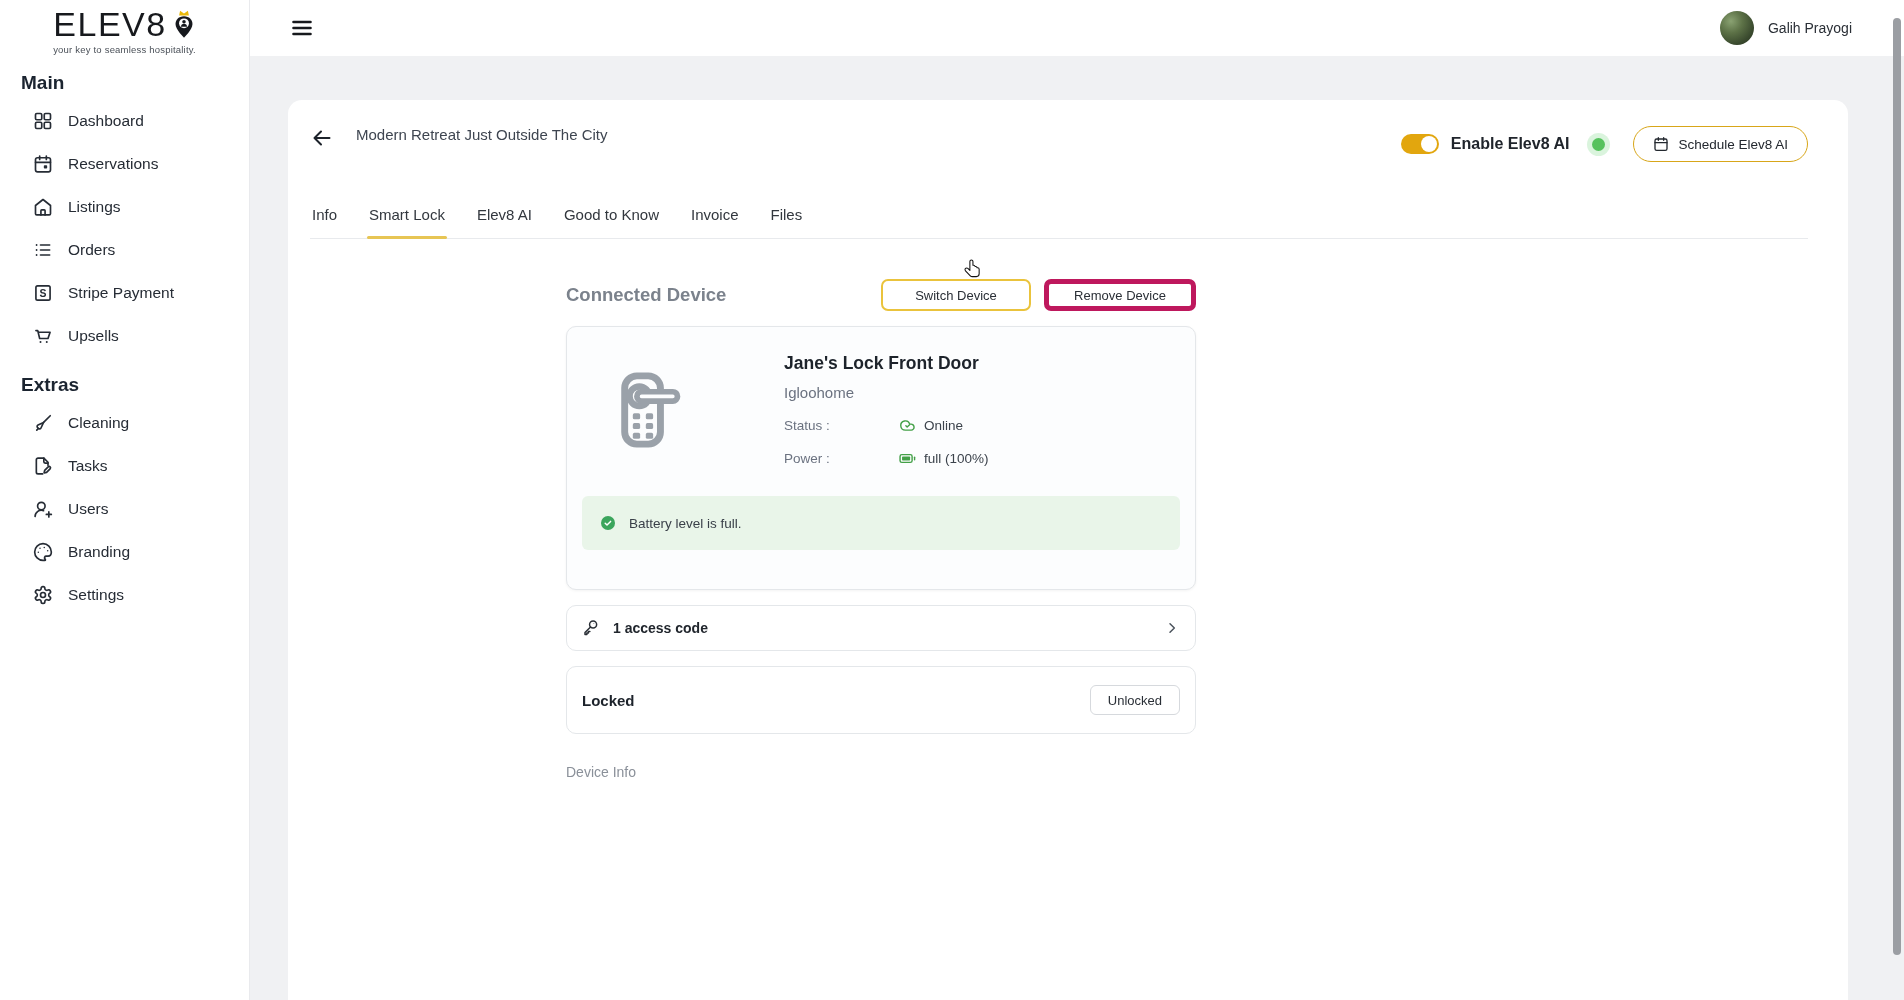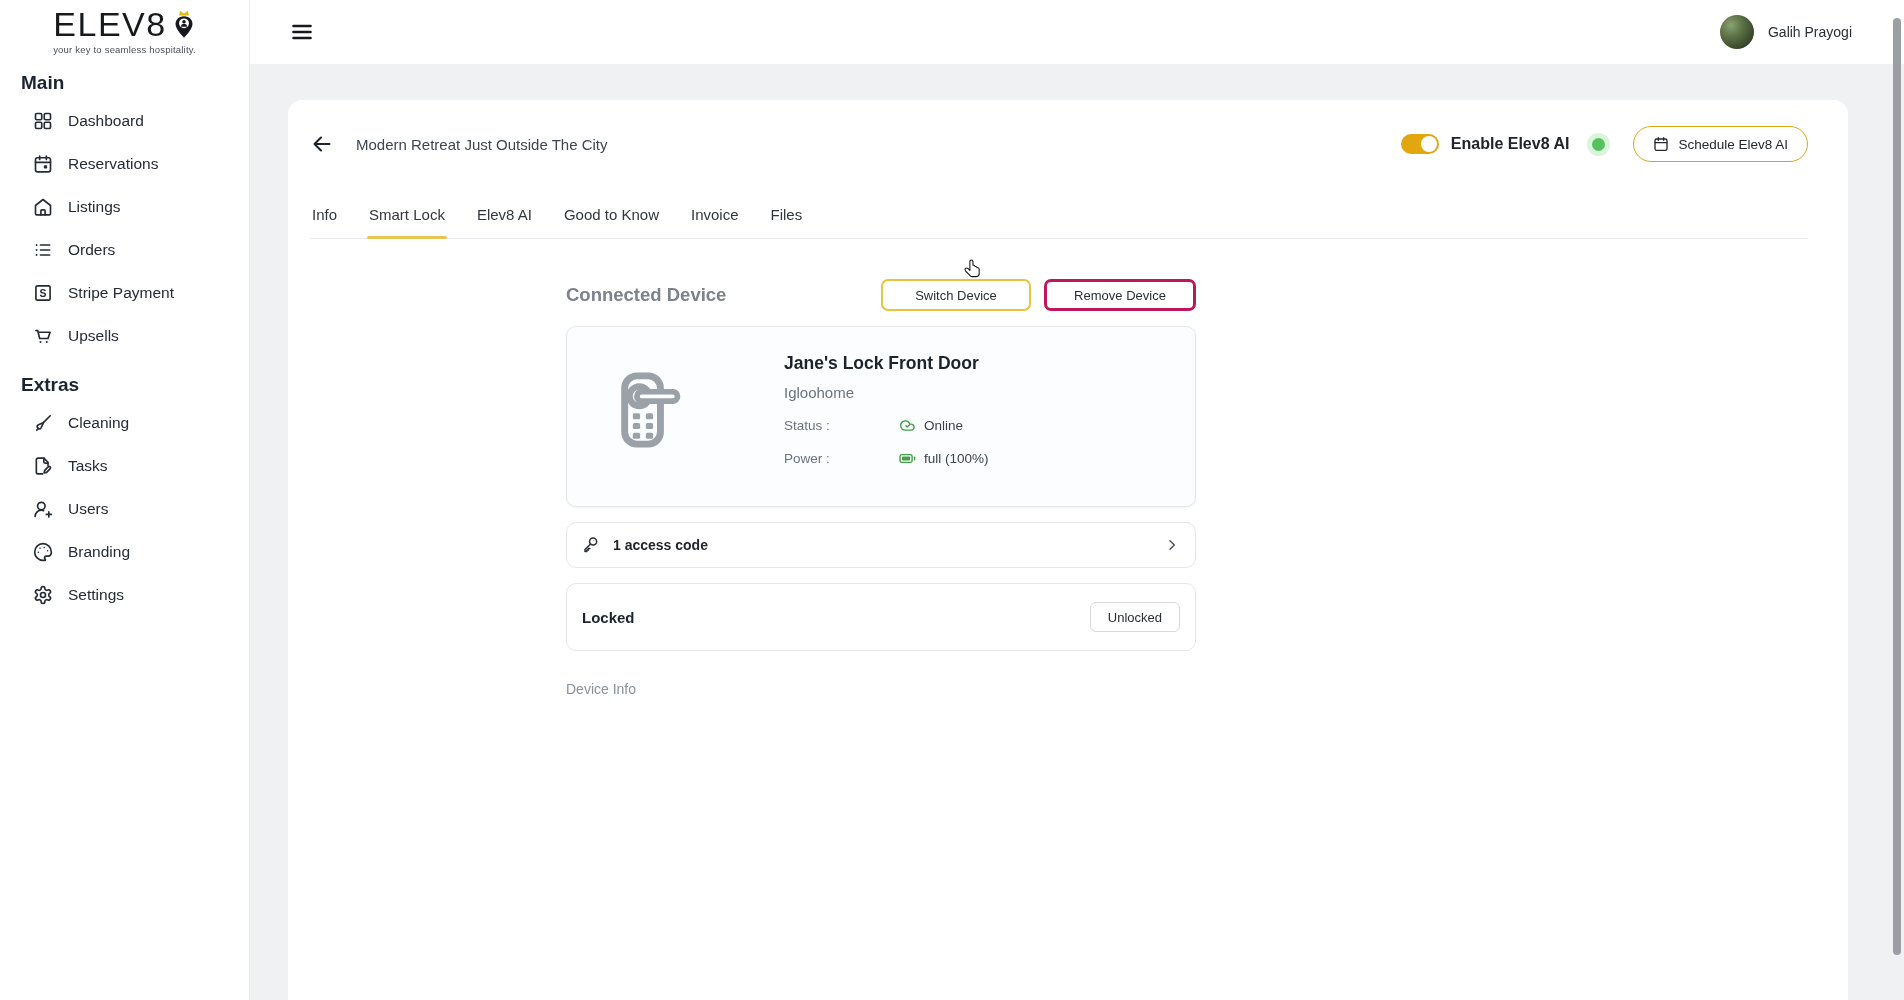--- a/index.html
+++ b/index.html
@@ -11,51 +11,51 @@
   .sidebar { position:absolute; left:0; top:0; width:250px; height:100%; background:#fff; border-right:1px solid #e9eaed; z-index:3; }
   .logo-row { display:flex; align-items:center; justify-content:center; gap:5px; padding-top:7px; }
   .logo-text { font-size:34px; font-weight:500; letter-spacing:1.5px; color:#17191d; line-height:1; }
   .tagline { text-align:center; font-size:9.5px; color:#4a5058; margin-top:3px; letter-spacing:.2px; }
   .side-title { font-size:19px; font-weight:700; color:#1b2430; margin:17px 0 5px 21px; }
   .nav-item { display:flex; align-items:center; gap:15px; height:43px; padding-left:33px; font-size:15.5px; font-weight:500; color:#262c35; cursor:pointer; }
   .nav-item svg { width:20px; height:20px; flex:none; }
   .icon { display:inline-flex; align-items:center; justify-content:center; }
 
   
-  .topbar { position:absolute; left:250px; top:0; right:0; height:64px; background:#fff; display:flex; align-items:center; justify-content:space-between; padding:0 52px 0 40px; z-index:2; }
+  .topbar { position:absolute; left:250px; top:0; right:0; height:56px; background:#fff; display:flex; align-items:center; justify-content:space-between; padding:0 52px 0 40px; z-index:2; }
   .hamburger { width:24px; height:24px; color:#17191d; cursor:pointer; }
   .user-chip { display:flex; align-items:center; gap:14px; cursor:pointer; }
   .avatar { width:34px; height:34px; border-radius:50%; background:radial-gradient(circle at 32% 30%, #8aa272 0%, #5d7247 35%, #3a4a2e 70%, #242e1d 100%); }
   .user-name { font-size:14px; color:#2a2f36; }
 
   
   .main { position:absolute; left:250px; top:52px; right:0; bottom:0; background:#f0f1f3; }
   .card { position:absolute; left:38px; top:48px; right:56px; bottom:-20px; background:#fff; border-radius:14px; padding:26px 40px 0 22px; }
 
-  .card-header { display:flex; align-items:center; height:36px; }
+  .card-header { display:flex; height:36px; }
   .back-btn { width:24px; height:24px; color:#1d232b; cursor:pointer; flex:none; }
   .page-title { margin-left:22px; font-size:15px; color:#3e4550; }
   .header-right { margin-left:auto; display:flex; align-items:center; }
   .toggle { position:relative; width:38px; height:20px; border-radius:10px; background:#E2A60E; cursor:pointer; flex:none; }
   .toggle .knob { position:absolute; right:2px; top:2px; width:16px; height:16px; border-radius:50%; background:#fff; }
   .toggle-label { font-size:16px; font-weight:700; color:#20252c; margin-left:12px; }
   .status-dot { width:13px; height:13px; border-radius:50%; background:#56c25d; box-shadow:0 0 0 5px rgba(140,220,150,.32); margin:0 28px 0 23px; }
   .schedule-btn { display:flex; align-items:center; gap:9px; height:36px; padding:0 19px; border:1.5px solid #D8A619; border-radius:18px; background:#fff; font-size:13.5px; color:#23282f; cursor:pointer; }
   .schedule-btn svg { width:16px; height:16px; color:#23282f; }
 
   .tabs { display:flex; gap:28px; margin-top:44px; border-bottom:1px solid #e8eaed; }
   .tab { font-size:15px; color:#32373e; padding:0 2px 15px; cursor:pointer; position:relative; white-space:nowrap; }
   .tab.active::after { content:""; position:absolute; left:0; right:0; bottom:-1px; height:3px; background:#E7C554; border-radius:2px; }
 
   .content-col { width:630px; margin-left:256px; }
   .section-row { display:flex; align-items:center; margin-top:40px; }
   .section-title { font-size:18.5px; font-weight:700; color:#7b828c; }
   .btn { height:32px; border-radius:7px; background:#fff; font-size:13px; color:#2a2f36; display:flex; align-items:center; justify-content:center; cursor:pointer; }
   .switch-btn { width:150px; border:2px solid #EAC33C; margin-left:auto; }
-  .remove-btn { width:152px; border:3px solid #be185d; margin-left:13px;text-align:center; }
+  .remove-btn { width:152px; border:5px solid #be185d; margin-left:13px;text-align:center; }
 
   .device-card { margin-top:15px; border:1px solid #e4e7ea; border-radius:10px; background:#fcfdfe; padding:26px 15px 39px; box-shadow:0 1px 3px rgba(0,0,0,.05); }
   .device-top { display:flex; }
   .lock-icon-wrap { width:78px; margin-left:24px; color:#9aa1a9; flex:none; }
   .device-text { margin-left:100px; }
   .device-name { font-size:17.5px; font-weight:700; color:#1d232b; }
   .device-vendor { font-size:15px; color:#6b7280; margin-top:10px; }
   .device-row { display:flex; align-items:center; margin-top:16px; font-size:13.5px; }
   .device-row .lbl { width:115px; color:#6b7280; flex:none; }
   .device-row .val { display:flex; align-items:center; gap:8px; color:#3c434c; }
@@ -311,20 +311,27 @@
                     <rect x="1.5" y="6.5" width="17" height="11" rx="2.5"></rect>
                     <path d="M22 10.2v3.6"></path>
                     <rect x="4.3" y="9.2" width="11.4" height="5.6" rx="1" fill="currentColor" stroke="none"></rect>
                   </svg>
                   <span>full (100%)</span>
                 </span>
               </div>
             </div>
           </div>
 
+          <div class="banner">
+            <svg viewBox="0 0 24 24">
+              <circle cx="12" cy="12" r="10.5" fill="#3BA55C"></circle>
+              <path d="m7.8 12.3 2.7 2.7 5.4-5.4" stroke="#fff" stroke-width="2.2" fill="none" stroke-linecap="round" stroke-linejoin="round"></path>
+            </svg>
+            <span>Battery level is full.</span>
+          </div>
         </div>
 
         <div class="row-card access-card">
           <span class="key-wrap icon">
             <svg viewBox="0 0 24 24" fill="none" stroke="currentColor" stroke-width="2" stroke-linecap="round" stroke-linejoin="round">
               <circle cx="14.8" cy="7.2" r="4.7"></circle>
               <circle cx="15.8" cy="6.2" r=".6" fill="currentColor" stroke="none"></circle>
               <path d="M11.4 10.6 4 18v2.5h2.5v-2h2v-2h2"></path>
             </svg>
           </span>

